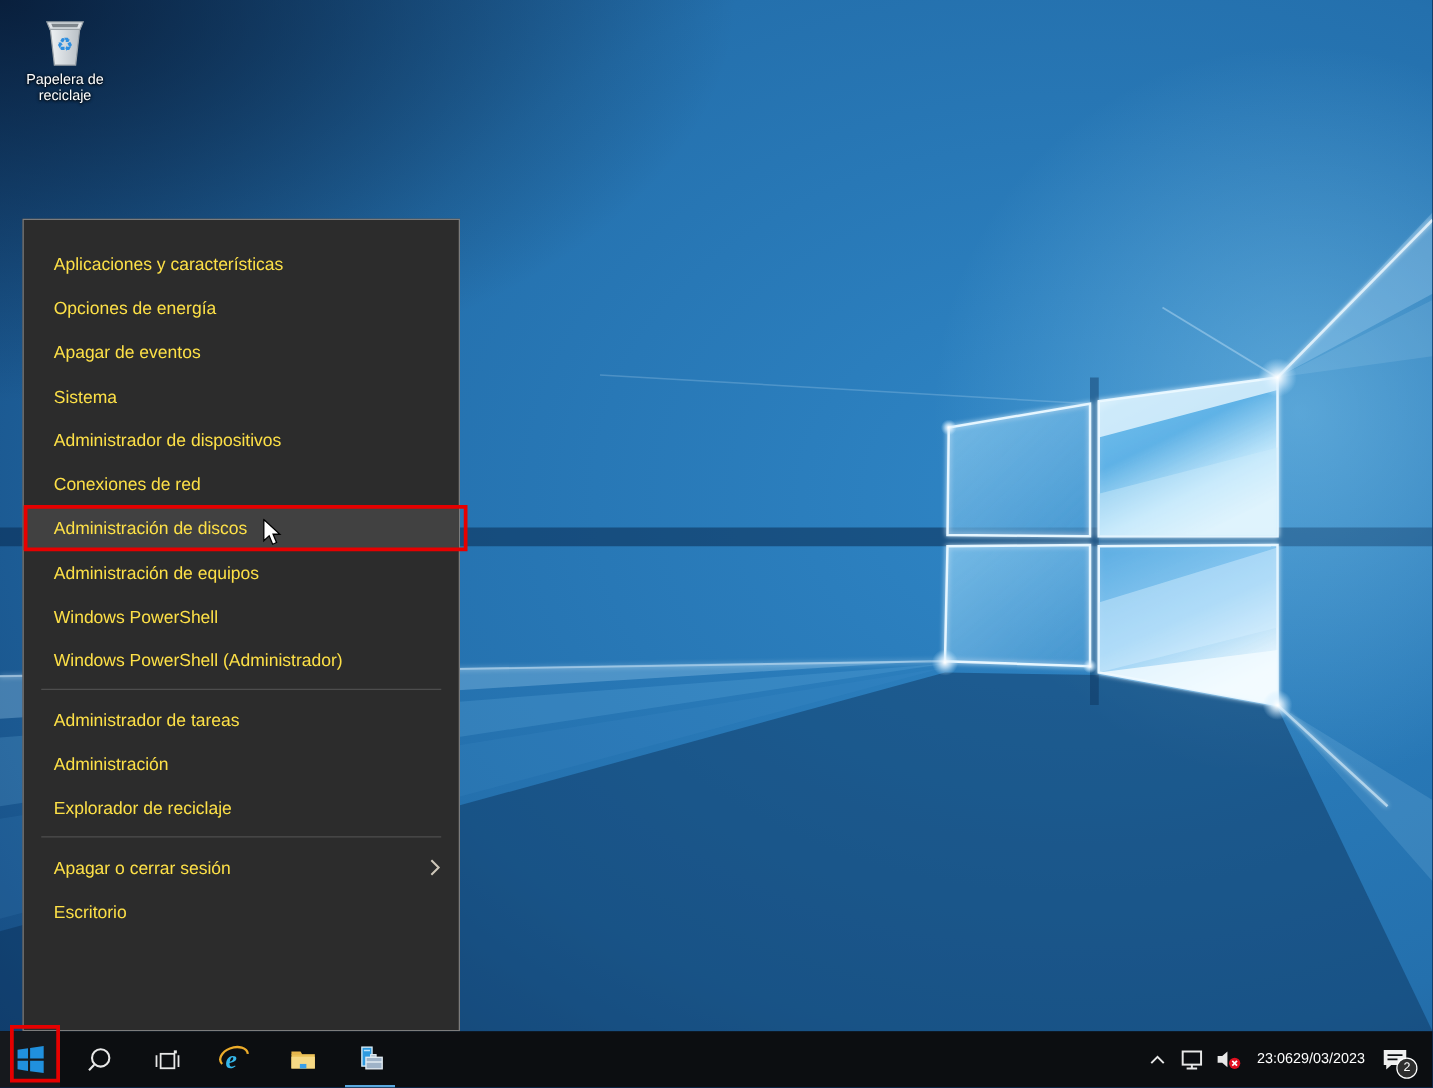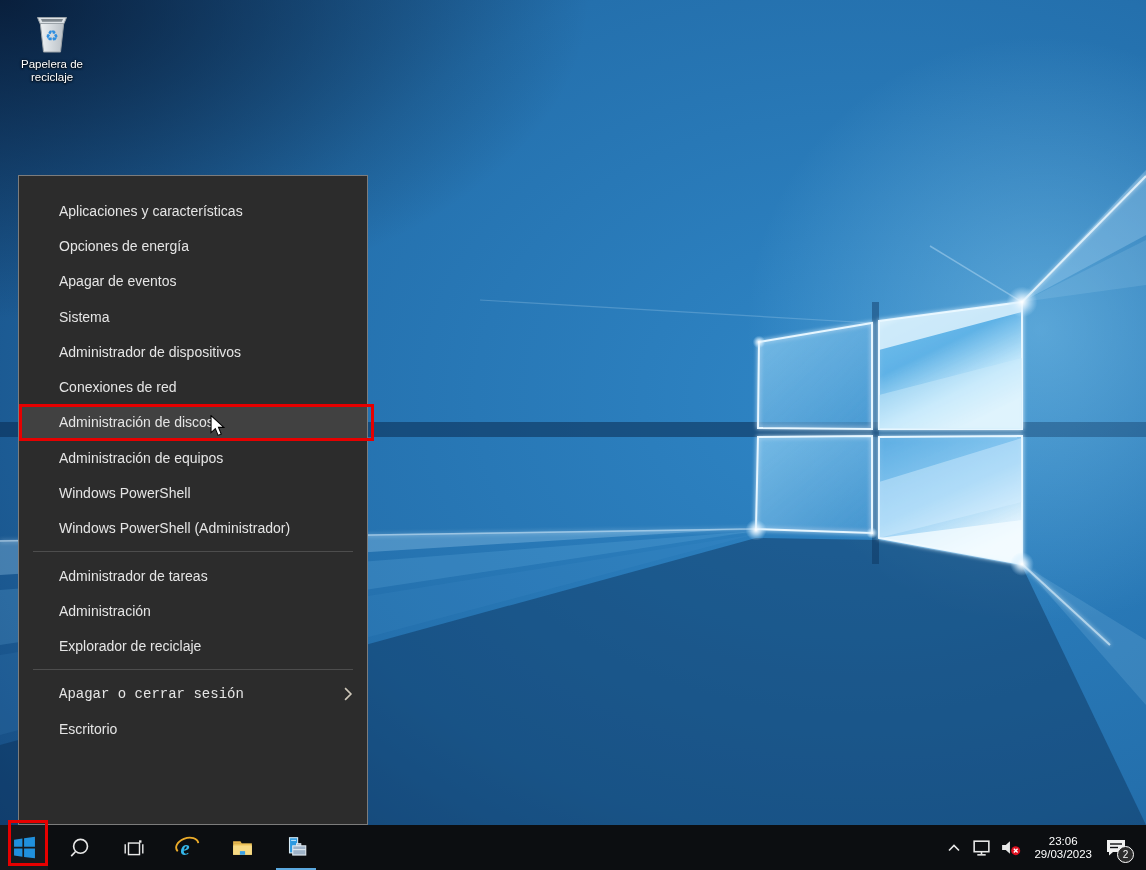--- a/index.html
+++ b/index.html
@@ -23,45 +23,45 @@
   
   .desk-icon{position:absolute;left:12px;top:8px;width:80px;text-align:center;z-index:2;cursor:default;}
   .desk-icon .glyph{display:block;margin:0 auto;}
   .desk-icon .lbl{color:#fff;font-size:11.5px;line-height:13px;text-shadow:0 1px 2px rgba(0,0,0,.95),0 0 3px rgba(0,0,0,.8);}
 
   
   .winx-menu{
     position:absolute;left:18px;top:175px;width:350px;height:650px;box-sizing:border-box;
     background:#2c2c2c;border:1px solid #7c7c7c;padding-top:17px;z-index:10;
   }
-  .mi{height:35.3px;display:flex;align-items:center;padding:0 14px 0 40px;
-      font-size:14px;color:#e5e5e5;white-space:nowrap;}
+  .mi{height:35.3px;display:flex;align-items:center;padding:0 14px 0 24px;
+      font-size:14px;color:#fde047;white-space:nowrap;}
   .mi.hover{background:#414141;}
-  .mi .grow{flex:1;font-family:Liberation Mono, monospace;}
+  .mi .grow{flex:1;}
   .sep{border-top:1px solid #4d4d4d;margin:5px 14px 6px 14px;height:0;}
 
   
   .anno{position:absolute;border:3px solid #e60000;box-sizing:border-box;pointer-events:none;}
   .anno-menu{left:19px;top:404px;width:355px;height:37px;z-index:12;}
   .anno-start{left:8px;top:820px;width:40px;height:46px;z-index:40;}
 
   
   .cursor{position:absolute;left:210px;top:415px;z-index:50;pointer-events:none;}
 
   
   .taskbar{
     position:absolute;left:0;bottom:0;width:1146px;height:45px;background:#0c0e11;
     display:flex;align-items:stretch;z-index:20;
   }
   .start-btn{width:48px;display:flex;align-items:center;justify-content:center;background:#16191d;cursor:pointer;}
   .tb-btn{width:44px;margin-left:10px;display:flex;align-items:center;justify-content:center;position:relative;cursor:pointer;}
   .tb-btn.running::after{content:"";position:absolute;left:2px;right:2px;bottom:0;height:2.5px;background:#5ba8de;}
   .tray{margin-left:auto;display:flex;align-items:center;gap:8px;padding-right:12px;}
   .tray button{display:flex;align-items:center;justify-content:center;cursor:pointer;position:relative;}
-  .clock{flex-direction:column;color:#fff;font-size:11.5px;line-height:13px;text-align:center;padding:0 4px;}
+  .clock{flex-direction:row;color:#fff;font-size:11.5px;line-height:13px;text-align:center;padding:0 4px;}
   .badge{
     position:absolute;right:-6px;bottom:-3px;width:15px;height:15px;border-radius:50%;
     background:#2e2e2e;border:1.5px solid #fff;color:#fff;font-size:10px;line-height:15px;text-align:center;
   }
 </style>
 </head>
 <body>
 
 <div class="wallpaper">
   <svg width="1146" height="825" viewBox="0 0 1146 825">

